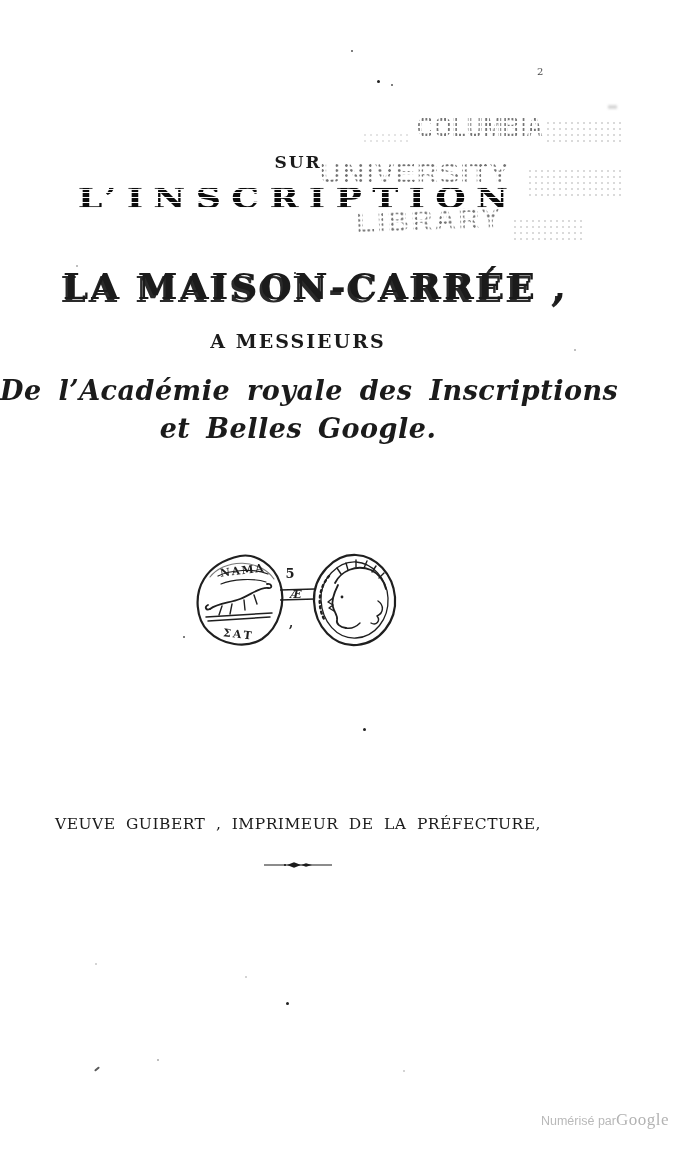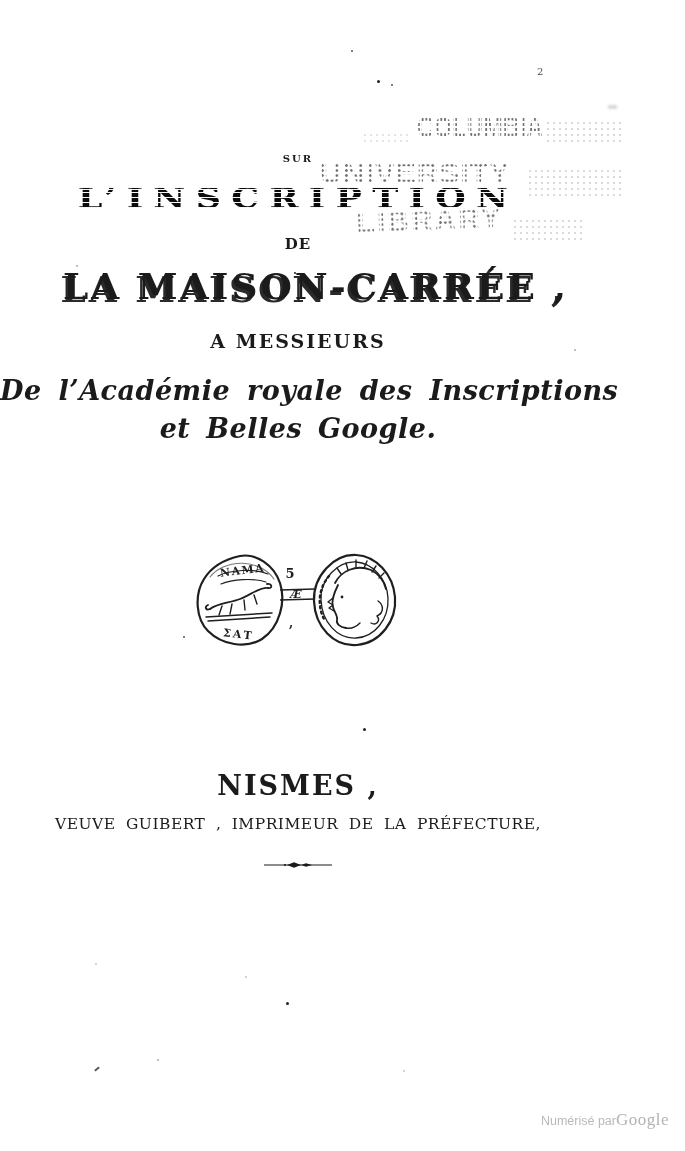--- a/index.html
+++ b/index.html
@@ -8,21 +8,21 @@
     overflow:hidden;font-family:"DejaVu Serif",serif;color:#1b1b1b;
   }
   
   .col{position:absolute;left:0;top:0;width:596px;height:100%;}
   .col>div{position:absolute;left:0;right:0;text-align:center;line-height:1;white-space:nowrap;}
 
   .t-memoire{
     top:88px;font-weight:bold;font-size:46px;letter-spacing:7px;
     text-shadow:-3px 3px 0 #242424, 0 0 1px #000;
   }
-  .t-sur{top:154px;font-weight:bold;font-size:10px;letter-spacing:2px;}
+  .t-sur{top:154px;font-weight:bold;font-size:17px;letter-spacing:2px;}
   .t-inscription{
     top:185px;font-weight:bold;font-size:34px;letter-spacing:10px;color:#101010;
     transform:scale(1.03,.8);transform-origin:center top;
   }
   @supports (-webkit-background-clip:text){
     .t-inscription{
       background-image:repeating-linear-gradient(180deg,#0c0c0c 0 2.4px,#f6f6f6 2.4px 3.2px);
       -webkit-background-clip:text;background-clip:text;color:transparent;
       text-shadow:none;
     }
@@ -92,21 +92,20 @@
   .credit .brand{font-family:"Liberation Serif",serif;font-size:17px;color:#b3b3b3;letter-spacing:.5px;}
 </style>
 </head>
 <body>
 
 <div class="page">
 
   <div class="col">
     <div class="t-sur">SUR</div>
     <div class="t-inscription">L’INSCRIPTION</div>
-    <div class="t-de">DE</div>
     <div class="t-maison">LA MAISON-CARRÉE ,</div>
     <div class="t-messieurs">A MESSIEURS</div>
     <div class="t-ded1">De l’Académie royale des Inscriptions</div>
     <div class="t-ded2">et Belles Google.</div>
 
     <div class="coins-wrap">
       <svg viewBox="0 0 220 112" width="220" height="112">
         <g fill="none" stroke="#1f1f1f" stroke-width="2.2" stroke-linecap="round" stroke-linejoin="round">
 
           <path d="M52,13 C68,10 86,22 92,40 C98,58 92,84 74,96 C58,106 34,102 20,88 C8,76 6,52 16,36 C24,23 38,16 52,13 Z"></path>
@@ -142,21 +141,20 @@
         <g fill="#1f1f1f" font-family="DejaVu Serif, serif" font-weight="bold">
           <text x="55" y="31" text-anchor="middle" font-size="11" letter-spacing="1.5" transform="rotate(-7 55 31)">NAMA</text>
           <text x="50" y="95" text-anchor="middle" font-size="11" letter-spacing="2" transform="rotate(7 50 95)">ΣΑΤ</text>
           <text x="102" y="35" text-anchor="middle" font-size="13">5</text>
           <text x="108" y="55" text-anchor="middle" font-size="11" font-style="italic">Æ</text>
           <text x="103" y="84" text-anchor="middle" font-size="12">,</text>
         </g>
       </svg>
     </div>
 
-    <div class="t-nismes">NISMES ,</div>
     <div class="t-veuve">VEUVE GUIBERT , IMPRIMEUR DE LA PRÉFECTURE,</div>
     <div class="ornament-wrap">
       <svg viewBox="0 0 70 10" width="70" height="10">
         <line x1="1" y1="5" x2="69" y2="5" stroke="#1b1b1b" stroke-width="1.2"></line>
         <path d="M24,5 L31,2.2 L38,5 L31,7.8 Z" fill="#1b1b1b"></path>
         <path d="M38,5 l5,-1.8 l6,1.8 l-6,1.8 z" fill="#1b1b1b"></path>
         <circle cx="22" cy="5" r="1.1" fill="#1b1b1b"></circle>
       </svg>
     </div>
   </div>

